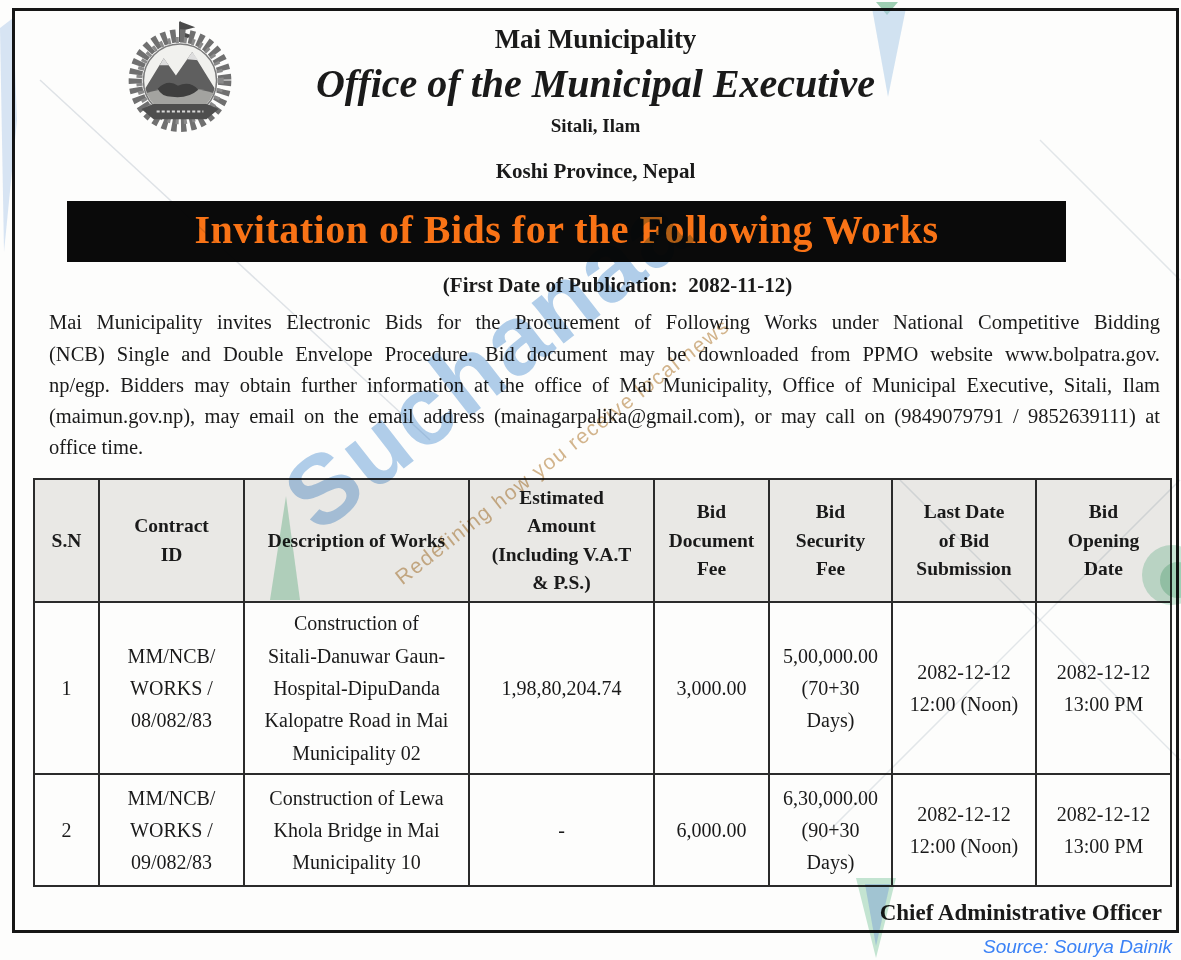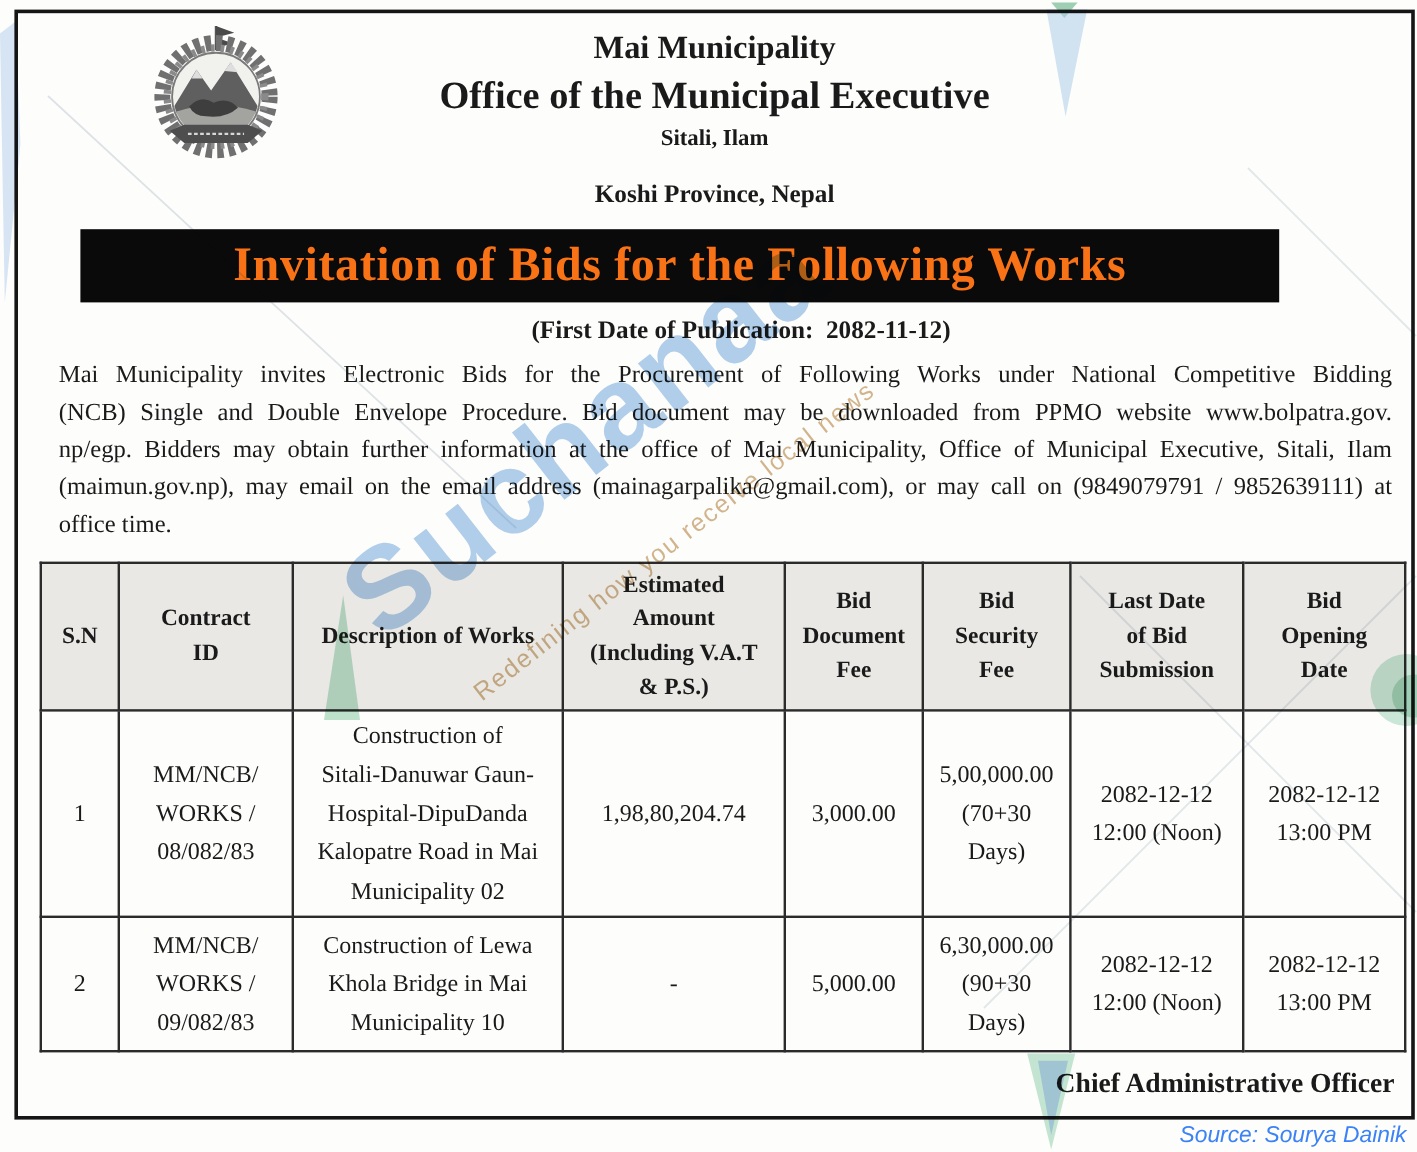--- a/index.html
+++ b/index.html
@@ -18,21 +18,21 @@
     width:1167px; height:925px;
     border:3px solid #161616;
     background:transparent;
     z-index:2;
   }
 
   
   .masthead { position:relative; text-align:center; padding-top:12px; }
   .emblem { position:absolute; left:104px; top:6px; width:122px; height:118px; }
   .h-mun   { font-size:27px; font-weight:bold; line-height:1.2; }
-  .h-off   { font-size:32px; font-weight:bold; line-height:1.25; margin-top:4px; }
+  .h-off   { font-size:40px; font-weight:bold; line-height:1.25; margin-top:4px;font-style:italic; }
   .h-place { font-size:19px; font-weight:bold; line-height:1.35; margin-top:4px; }
   .h-prov  { font-size:21px; font-weight:bold; line-height:1.35;margin-top:18px; }
 
   
   .banner {
     margin:16px 110px 0 52px;
     background:#0a0a0a; color:#f97316;
     text-align:center;
     font-size:40px; font-weight:bold;
     padding:5px 0 9px 0;
@@ -204,21 +204,21 @@
       </tr>
       <tr class="row-2">
         <td>2</td>
         <td>MM/NCB/
 WORKS /
 09/082/83</td>
         <td>Construction of Lewa
 Khola Bridge in Mai
 Municipality 10</td>
         <td>-</td>
-        <td>5,000.00</td>
+        <td>6,000.00</td>
         <td>6,30,000.00
 (90+30
 Days)</td>
         <td>2082-12-12
 12:00 (Noon)</td>
         <td>2082-12-12
 13:00 PM</td>
       </tr>
     </tbody>
   </table>

